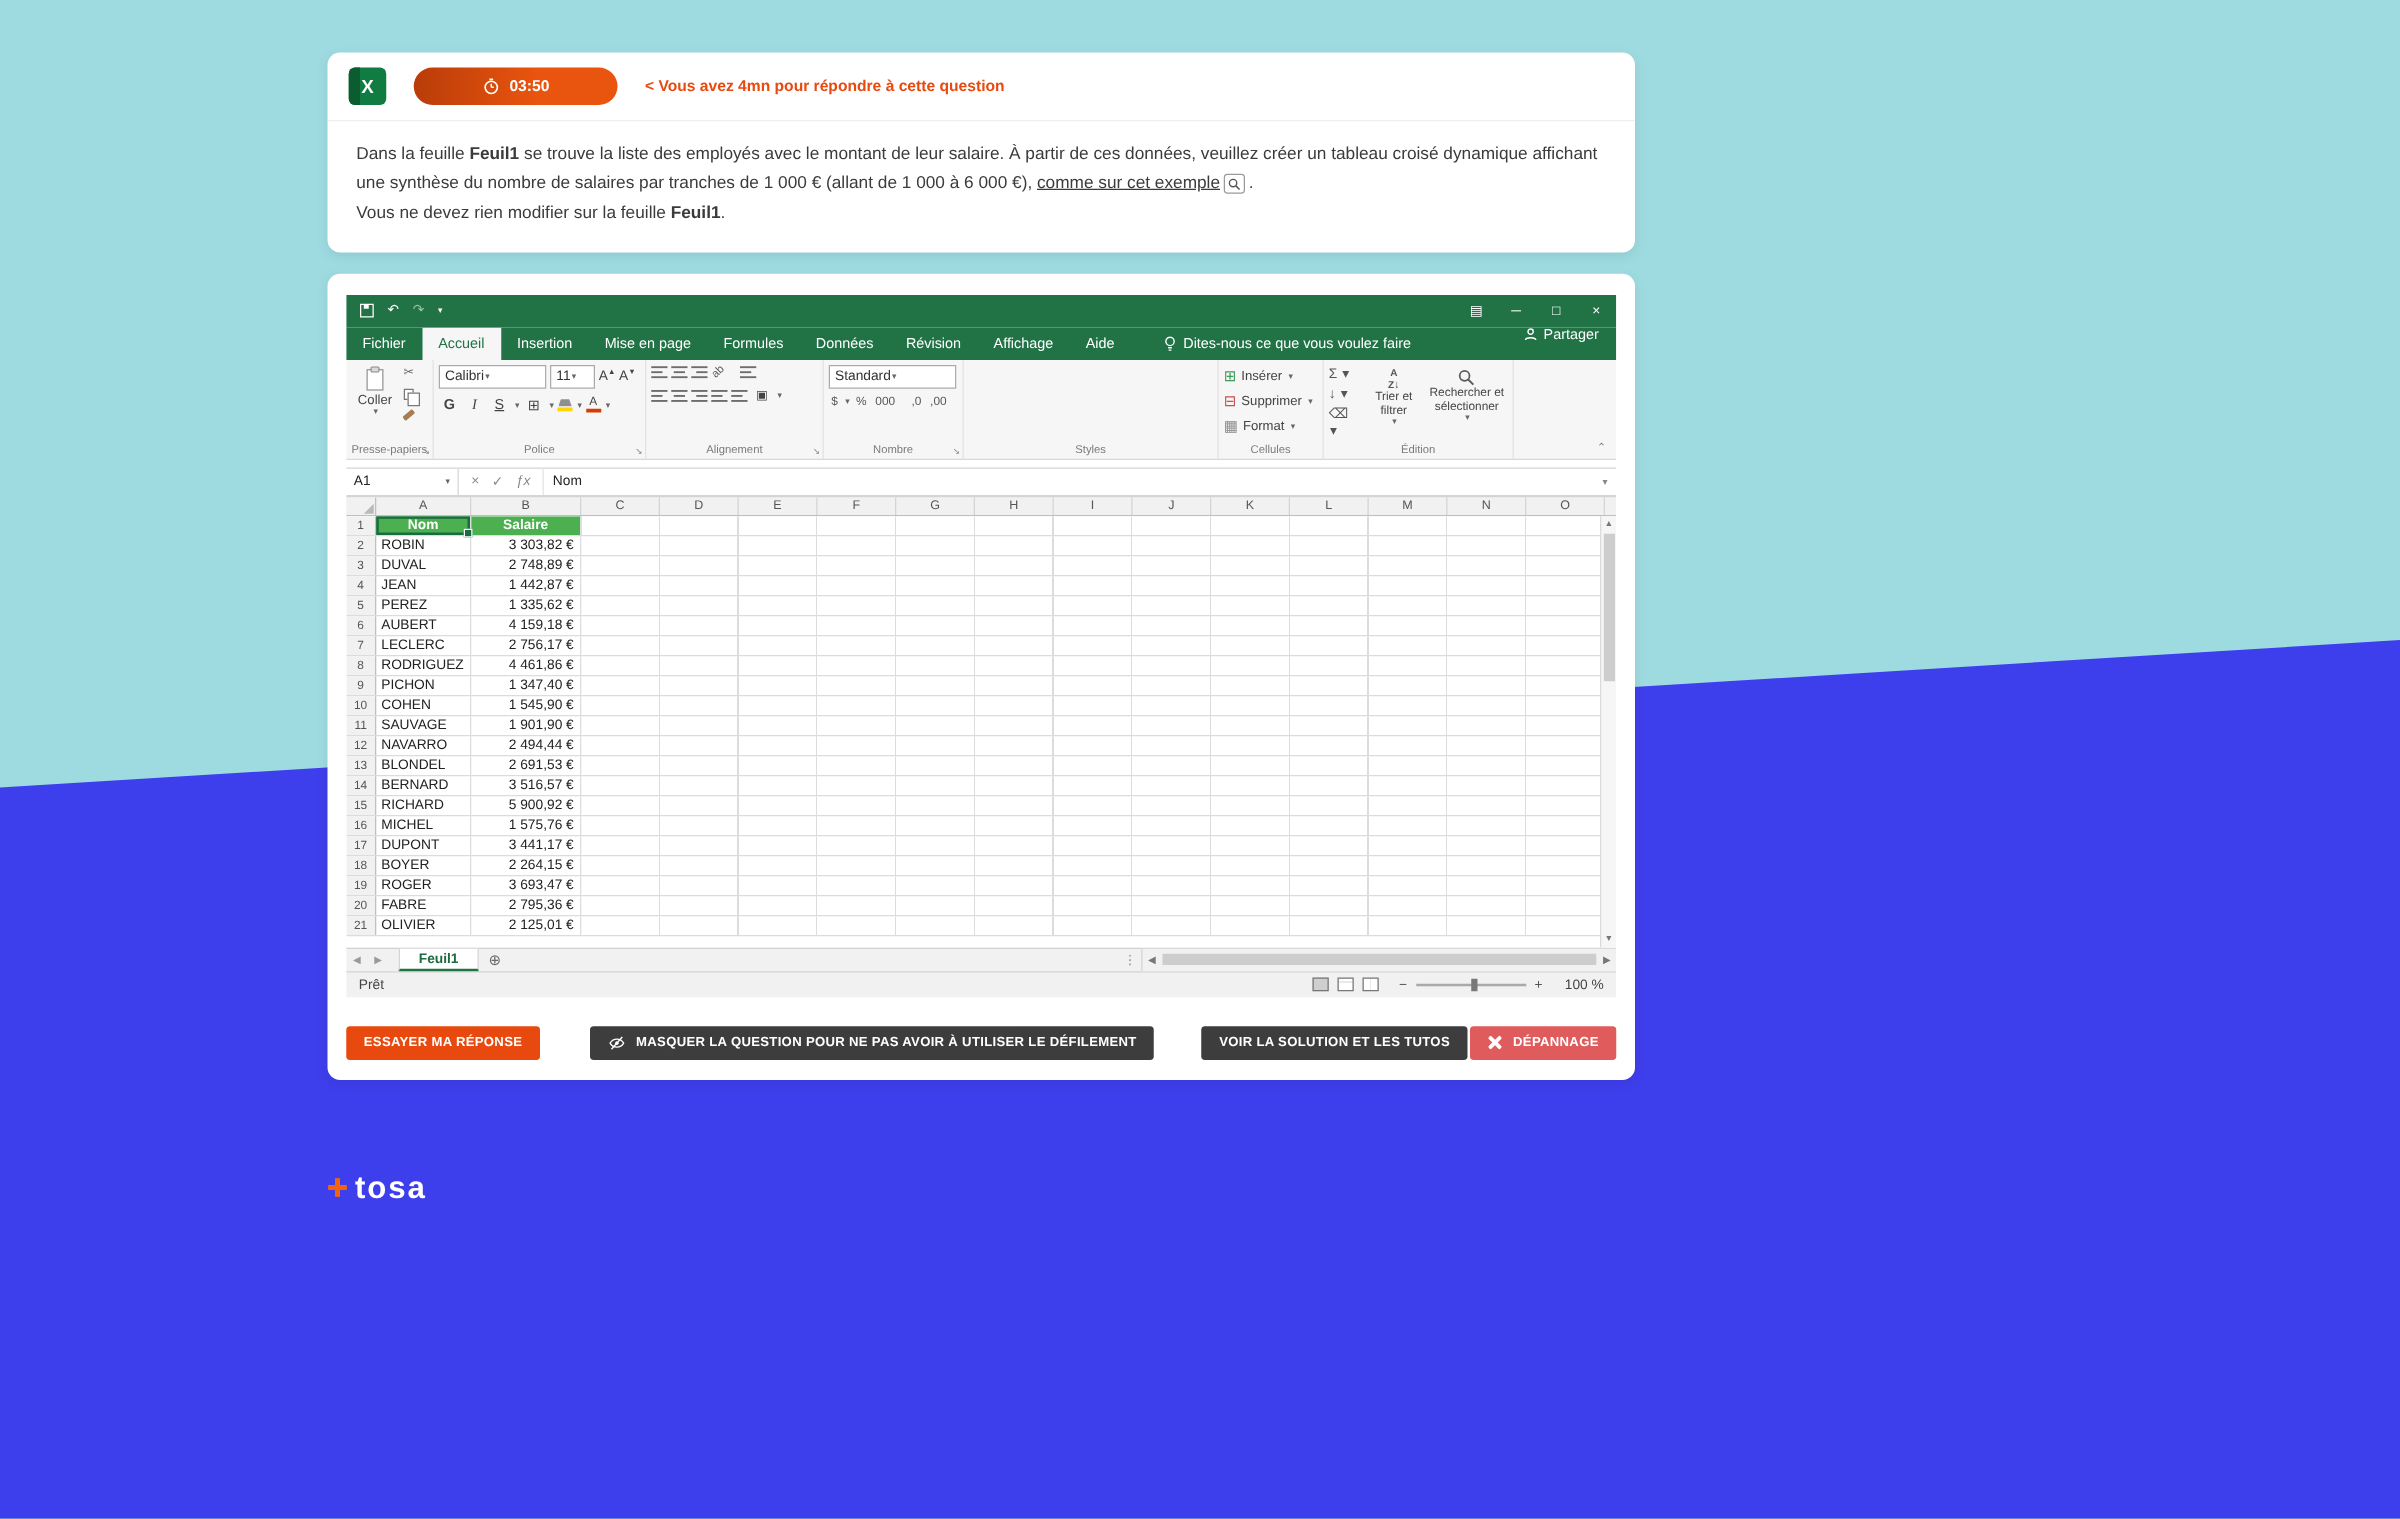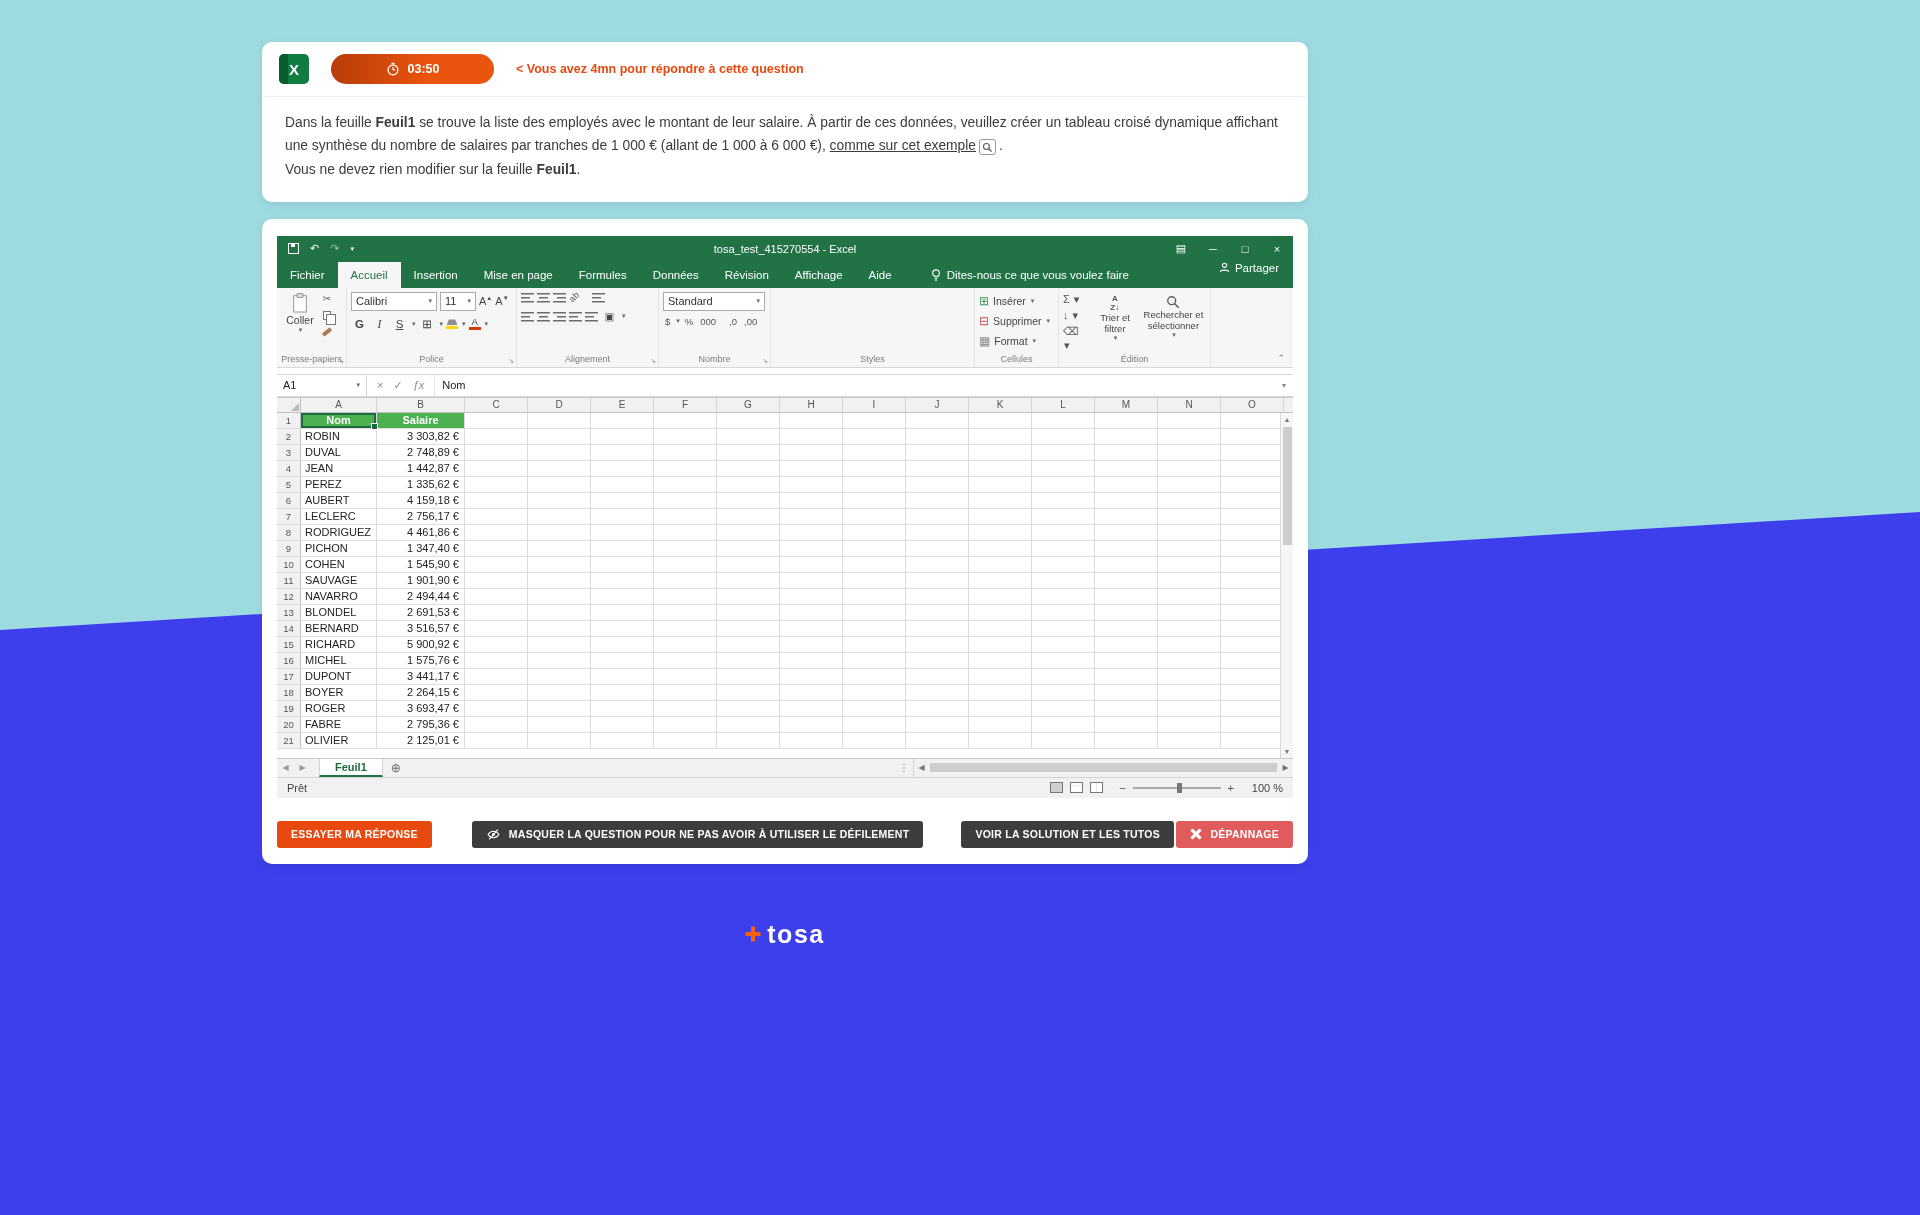--- a/index.html
+++ b/index.html
@@ -51,21 +51,21 @@
   .share { margin-left:auto; display:flex; gap:5px; padding-right:14px; font-size:11.5px; }
 
   
   .ribbon { background:#f6f6f6; border-bottom:1px solid #d8d8d8; display:flex; height:80px; position:relative; }
   .rg { border-right:1px solid #e3e2e1; position:relative; display:flex; flex-direction:column; padding:4px 4px 0; }
   .rg-label { margin-top:auto; font-size:9px; color:#7b7b7b; text-align:center; padding-bottom:3px; white-space:nowrap; }
   .launcher { position:absolute; right:2px; bottom:2px; font-size:7px; color:#8a8a8a; }
   .rg-row { display:flex; align-items:center; gap:3px; margin-bottom:5px; }
   .dd { font-size:7px; color:#666; margin-left:1px; }
   .combo { background:#fff; border:1px solid #ababab; height:19px; display:flex; align-items:center;
-           justify-content:space-between; padding:0 4px; font-size:11px; color:#333; }
+           padding:0 4px; font-size:11px; color:#333; }
   .fmt { min-width:17px; height:17px; display:flex; align-items:center; justify-content:center; font-size:11.5px; color:#444; }
   .b { font-weight:bold; } .i { font-style:italic; font-family:"Liberation Serif",serif; } .u { text-decoration:underline; }
   .mini-col { display:flex; flex-direction:column; gap:4px; align-items:center; }
   .mini { font-size:10px; color:#666; height:13px; display:flex; align-items:center; justify-content:center; }
   .paste { display:flex; flex-direction:column; align-items:center; font-size:10.5px; color:#444; width:38px; line-height:1.2; }
   .copy-ic { width:8px; height:9px; border:1px solid #777; position:relative; background:#fff; }
   .copy-ic::after { content:""; position:absolute; left:2px; top:2px; width:8px; height:9px; border:1px solid #777; background:#fff; }
   .brush-ic { width:10px; height:4px; background:#a87c4f; border-radius:1px; transform:rotate(-40deg); }
   .af { font-size:11px; color:#444; } .af i { font-style:normal; font-size:6px; vertical-align:super; }
   .ic-bucket { width:11px; height:6px; background:#8f8f8f; clip-path:polygon(20% 0,80% 0,100% 100%,0 100%); }
@@ -160,21 +160,21 @@
   .a-try { background:#e8490f; }
   .a-hide { background:#3d3d3d; margin-left:40px; }
   .a-sol { background:#3d3d3d; margin-left:38px; }
   .a-dep { background:#e05c5c; margin-left:auto; }
   .x-tools { position:relative; width:12px; height:12px; }
   .x-tools::before,.x-tools::after { content:""; position:absolute; left:50%; top:50%; background:#fff; border-radius:1px; }
   .x-tools::before { width:13px; height:3px; transform:translate(-50%,-50%) rotate(45deg); }
   .x-tools::after { width:13px; height:3px; transform:translate(-50%,-50%) rotate(-45deg); }
 
   
-  .footer { margin-top:56px; display:flex; justify-content:center; }
+  .footer { margin-top:72px; display:flex; justify-content:flex-start; }
   .tosa { display:flex; align-items:center; gap:7px; color:#fff; font-size:25px; font-weight:bold; letter-spacing:1.5px; }
   .tosa-mark { position:relative; width:15px; height:15px; }
   .tosa-mark::before,.tosa-mark::after { content:""; position:absolute; left:50%; top:50%; background:#f4620d; }
   .tosa-mark::before { width:15px; height:4px; transform:translate(-50%,-50%); }
   .tosa-mark::after { width:4px; height:15px; transform:translate(-50%,-50%); }
 </style>
 </head>
 <body>
 
 <div class="bg-blue"></div>
@@ -211,21 +211,20 @@
   <div class="excel-card">
     <div class="xl-window">
 
       <div class="tbar">
         <div class="tbar-left">
           <span class="ic-save"></span>
           <span class="tglyph">↶</span>
           <span class="tglyph dim">↷</span>
           <span class="tglyph" style="font-size:7px">▾</span>
         </div>
-        <div class="tbar-title">tosa_test_415270554  -  Excel</div>
         <div class="tbar-right">
           <span class="tbtn">▤</span>
           <span class="tbtn">─</span>
           <span class="tbtn">□</span>
           <span class="tbtn">×</span>
         </div>
       </div>
 
       <div class="mbar">
         <div class="mtabs">

